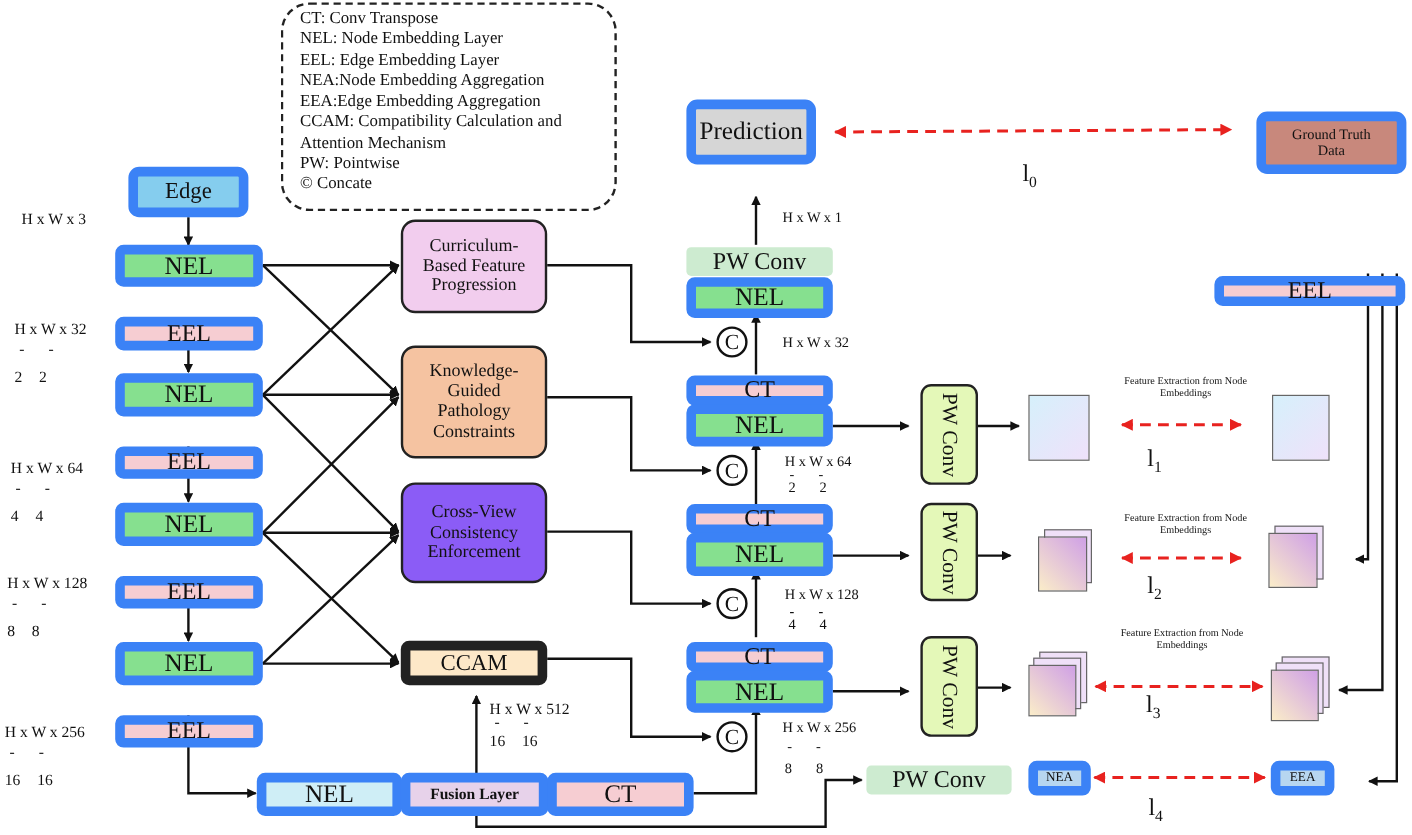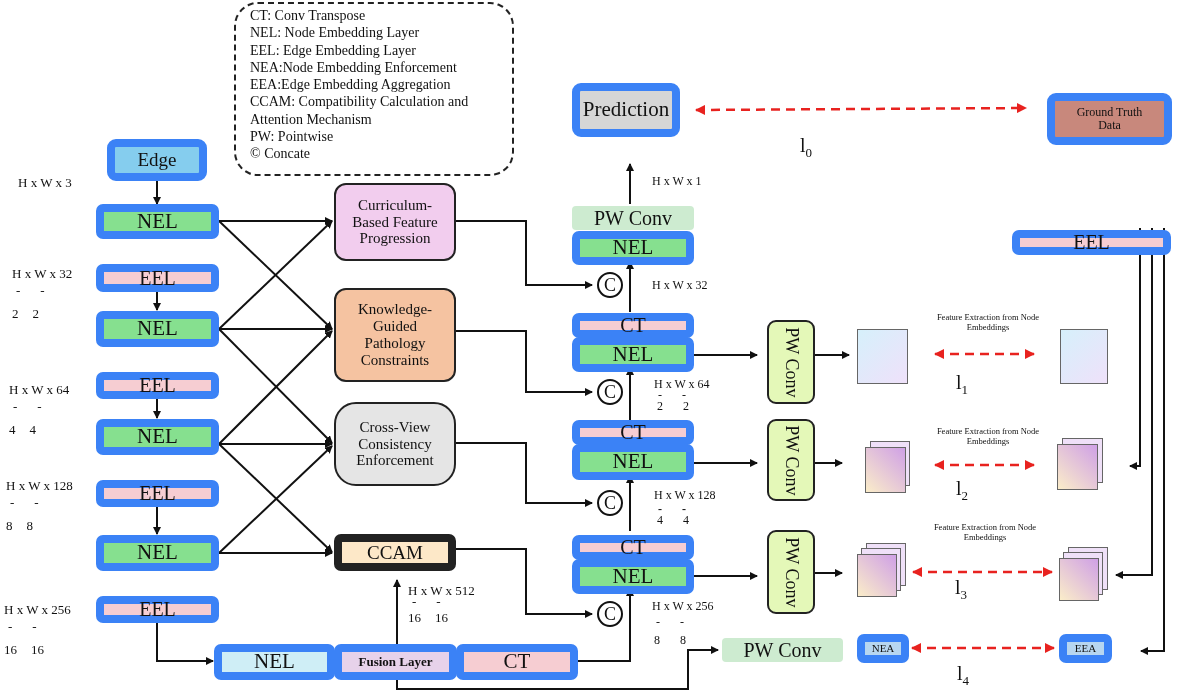--- a/index.html
+++ b/index.html
@@ -8,21 +8,21 @@
   .box{position:absolute;box-sizing:border-box;border:8px solid #3b82f6;border-radius:7px;display:flex;align-items:center;justify-content:center;text-align:center;z-index:2;line-height:1.12;}
   .nel{background:#86e08f;font-size:21px;}
   .eel{background:#f6cdd2;font-size:20px;margin-top:26px;}
   .ct{background:#f6cdd2;font-size:20px;}
   .input{background:#85cdee;font-size:19px;border-radius:9px;}
   .pred{background:#d6d6d6;font-size:21px;border-radius:9px;}
   .gt{background:#c8887c;font-size:12px;border-radius:9px;}
   .mod{border:2px solid #222;border-radius:12px;font-size:15px;}
   .cbfp{background:#f2cdee;}
   .kgpc{background:#f5c3a1;}
-  .cvce{background:#e5e5e5;border-radius:22px;}
+  .cvce{background:#8b5cf6;}
   .ccam{background:#fde8c8;font-size:19px;border-radius:7px;}
   .pwflat{position:absolute;background:#cdebd0;font-size:20px;display:flex;align-items:center;justify-content:center;border-radius:4px;z-index:2;}
   .pwv{position:absolute;box-sizing:border-box;background:#e4f8b8;border:2px solid #222;border-radius:9px;z-index:2;display:flex;align-items:center;justify-content:center;}
   .pwv span{display:block;transform:rotate(90deg);white-space:nowrap;font-size:18px;line-height:1.05;text-align:center;}
   .nelb{background:#cfeef6;font-size:21px;}
   .fusion{background:#e7d2ea;font-size:13px;font-weight:bold;}
   .agg{background:#b7d6f0;font-size:11px;}
   .cc{position:absolute;width:26px;height:26px;box-sizing:border-box;border:2px solid #111;border-radius:50%;background:#fff;display:flex;align-items:center;justify-content:center;font-size:18px;z-index:3;}
   .dim{position:absolute;font-size:13px;white-space:nowrap;z-index:2;line-height:1.15;}
   .dim .frac{display:flex;gap:14px;margin-top:2px;}
@@ -104,21 +104,21 @@
     <line x1="935" y1="465" x2="1034" y2="465" marker-start="url(#rt)" marker-end="url(#rh)"></line>
     <line x1="913" y1="572" x2="1052" y2="572" marker-start="url(#rt)" marker-end="url(#rh)"></line>
     <line x1="912" y1="648" x2="1054" y2="648" marker-start="url(#rt)" marker-end="url(#rh)"></line>
   </g>
 </svg>
 
 <div class="legend">
   <div>CT: Conv Transpose</div>
   <div>NEL: Node Embedding Layer</div>
   <div>EEL: Edge Embedding Layer</div>
-  <div>NEA:Node Embedding Enforcement</div>
+  <div>NEA:Node Embedding Aggregation</div>
   <div>EEA:Edge Embedding Aggregation</div>
   <div>CCAM: Compatibility Calculation and</div>
   <div>Attention Mechanism</div>
   <div>PW: Pointwise</div>
   <div>© Concate</div>
 </div>
 
 <div class="box input" style="left:107px;top:139px;width:100px;height:42px;">Edge</div>
 
 <div class="box nel" style="left:96px;top:204px;width:123px;height:35px;">NEL</div>
@@ -288,17 +288,17 @@
 <div class="sq back" style="left:1062px;top:438px;width:41px;height:45px;"></div>
 <div class="sq grad" style="left:1057px;top:444px;width:41px;height:46px;"></div>
 
 <div class="sq back" style="left:866px;top:543px;width:40px;height:43px;"></div>
 <div class="sq back" style="left:861px;top:548px;width:40px;height:43px;"></div>
 <div class="sq grad" style="left:857px;top:554px;width:40px;height:43px;"></div>
 <div class="sq back" style="left:1068px;top:547px;width:40px;height:43px;"></div>
 <div class="sq back" style="left:1063px;top:552px;width:40px;height:43px;"></div>
 <div class="sq grad" style="left:1059px;top:558px;width:40px;height:43px;"></div>
 
-<div class="loss" style="left:800px;top:134px;"><span>l</span><sub>0</sub></div>
+<div class="loss" style="left:852px;top:134px;"><span>l</span><sub>0</sub></div>
 <div class="loss" style="left:956px;top:371px;"><span>l</span><sub>1</sub></div>
 <div class="loss" style="left:956px;top:477px;"><span>l</span><sub>2</sub></div>
 <div class="loss" style="left:955px;top:576px;"><span>l</span><sub>3</sub></div>
 <div class="loss" style="left:957px;top:662px;"><span>l</span><sub>4</sub></div>
 
 </body></html>

